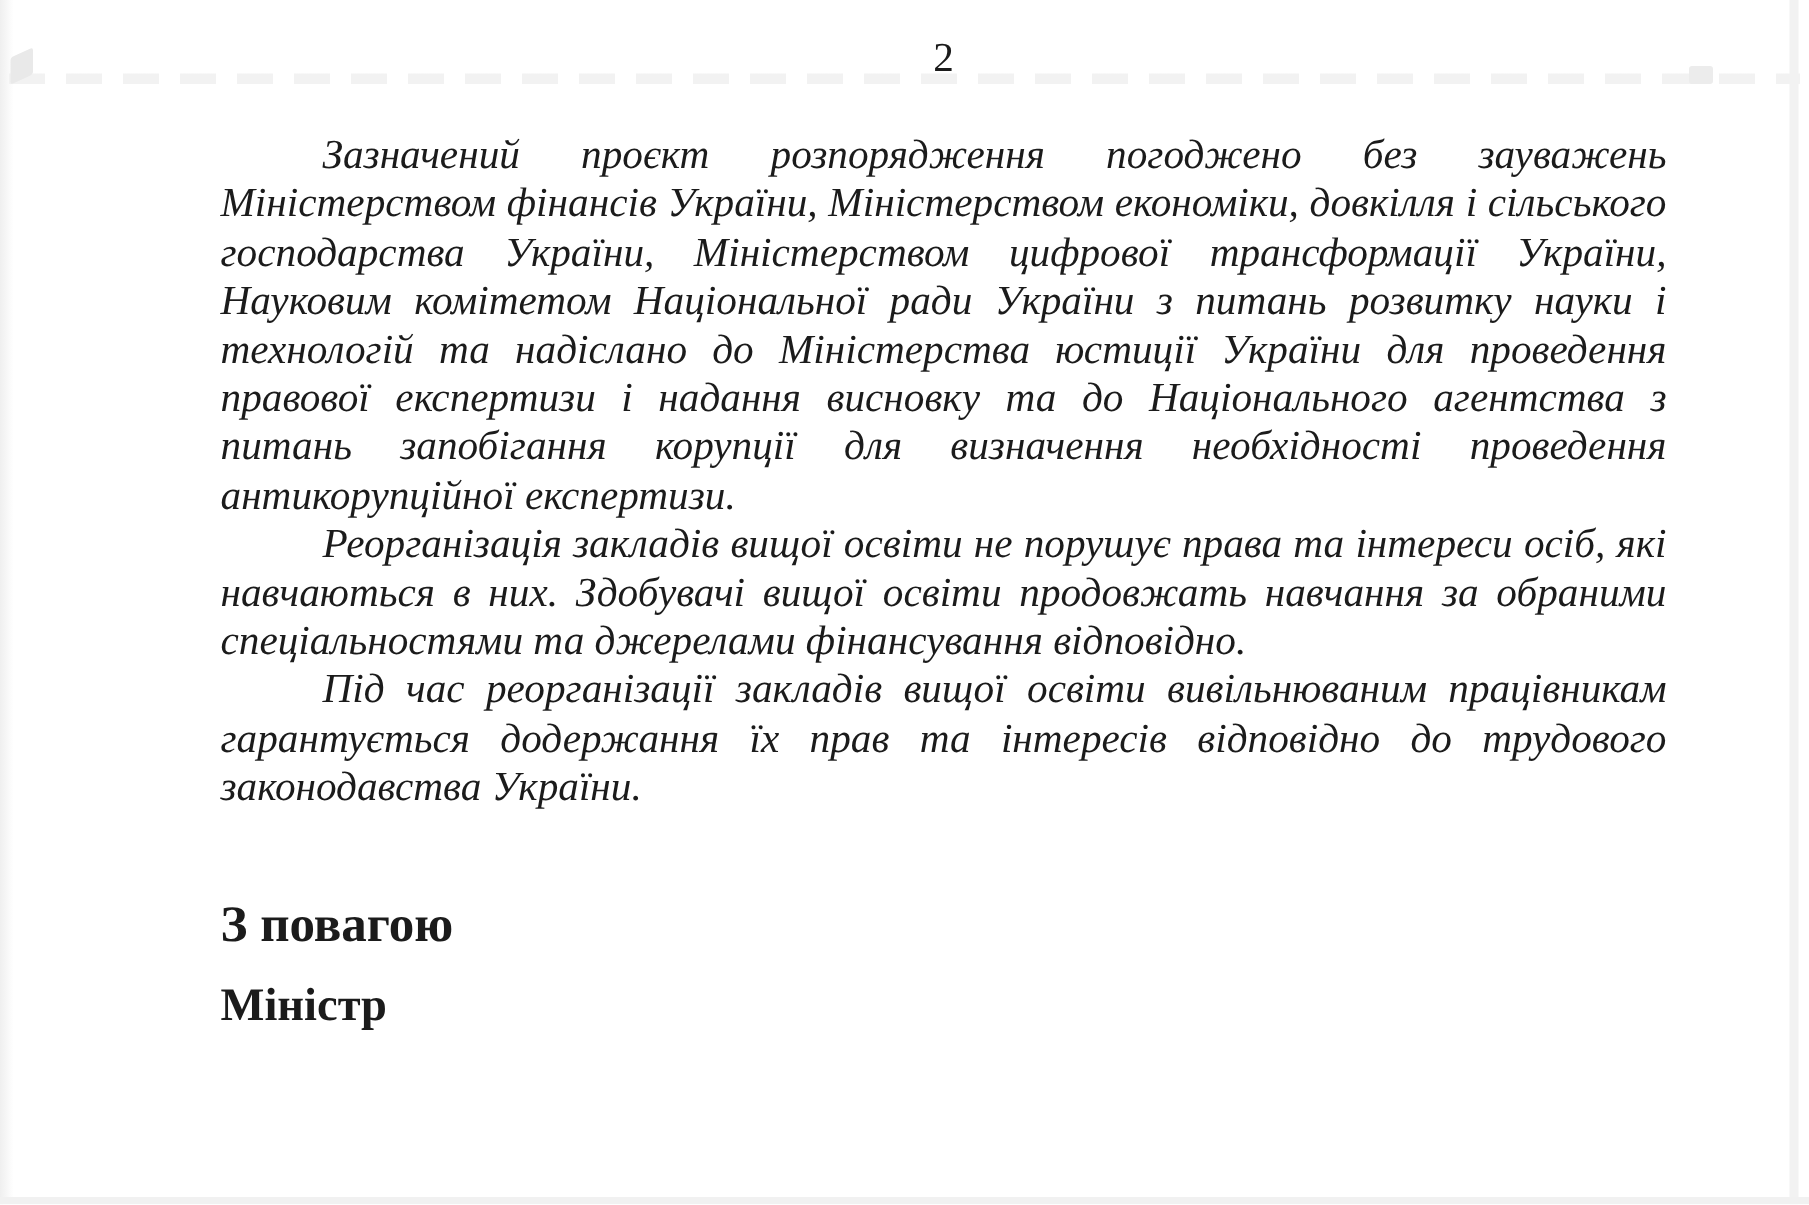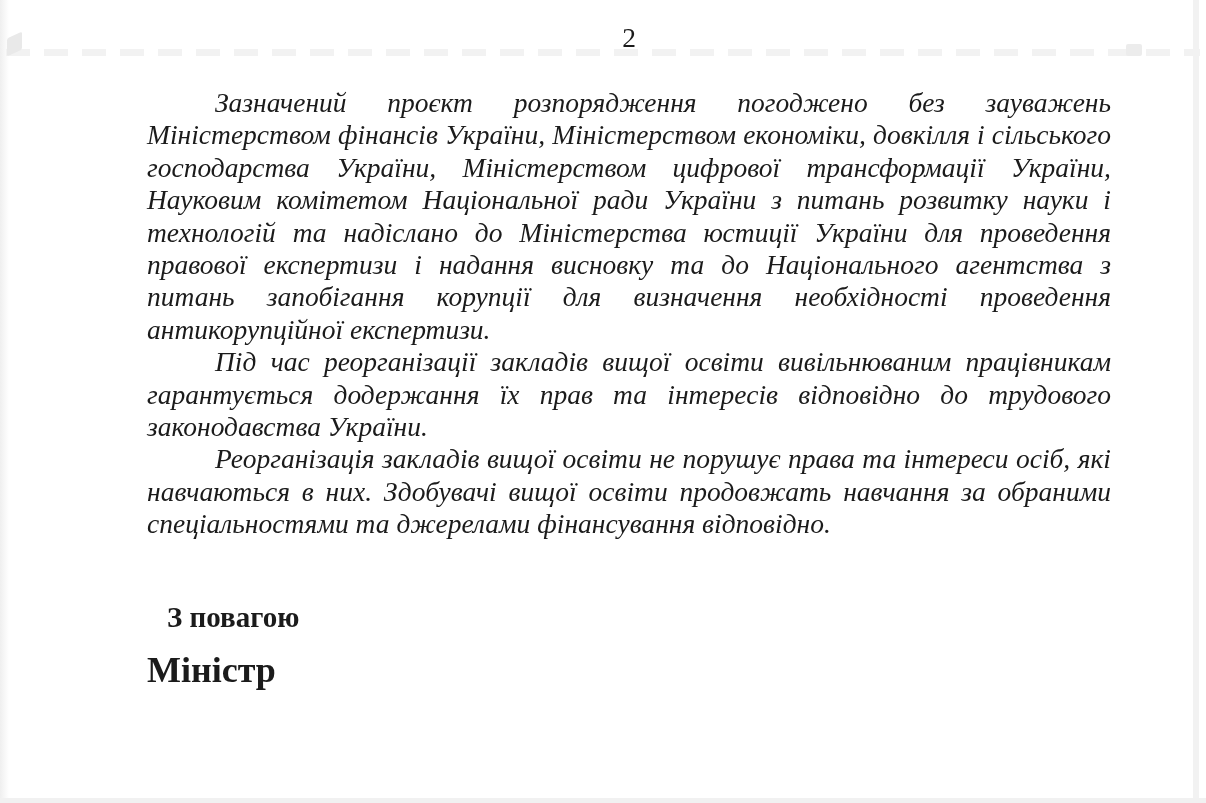--- a/index.html
+++ b/index.html
@@ -58,29 +58,28 @@
     text-align-last: left;
   }
   .para {
     margin: 0;
     text-indent: 68px;
     font-style: italic;
   }
   .closing {
     position: absolute;
     top: 601px; left: 147px;
-    font-size: 29px; line-height: 32.4px;
+    font-size: 34px; line-height: 32.4px;
     font-weight: bold;
-    margin-left: 20px;
   }
   .signature-row {
     position: absolute;
     top: 654px; left: 147px; width: 964px;
     display: flex;
-    font-size: 36px; line-height: 32.4px;
+    font-size: 31px; line-height: 32.4px;
     font-weight: bold;
   }
   .sig-name {
     padding-right: 26px;
   }
 </style>
 </head>
 <body>
 
 <div class="page">
@@ -89,22 +88,22 @@
   <div class="edge-right"></div>
   <div class="edge-bottom"></div>
   <div class="top-dashes"></div>
   <div class="smudge-left"></div>
   <div class="smudge-right"></div>
 
   <div class="page-number">2</div>
 
   <div class="body-text">
     <p class="para">Зазначений проєкт розпорядження погоджено без зауважень Міністерством фінансів України, Міністерством економіки, довкілля і сільського господарства України, Міністерством цифрової трансформації України, Науковим комітетом Національної ради України з питань розвитку науки і технологій та надіслано до Міністерства юстиції України для проведення правової експертизи і надання висновку та до Національного агентства з питань запобігання корупції для визначення необхідності проведення антикорупційної експертизи.</p>
+    <p class="para">Реорганізація закладів вищої освіти не порушує права та інтереси осіб, які навчаються в них. Здобувачі вищої освіти продовжать навчання за обраними спеціальностями та джерелами фінансування відповідно.</p>
     <p class="para">Під час реорганізації закладів вищої освіти вивільнюваним працівникам гарантується додержання їх прав та інтересів відповідно до трудового законодавства України.</p>
-    <p class="para">Реорганізація закладів вищої освіти не порушує права та інтереси осіб, які навчаються в них. Здобувачі вищої освіти продовжать навчання за обраними спеціальностями та джерелами фінансування відповідно.</p>
   </div>
 
   <div class="closing">З повагою</div>
 
   <div class="signature-row">
     <span class="sig-title">Міністр</span>
   </div>
 
 </div>
 

